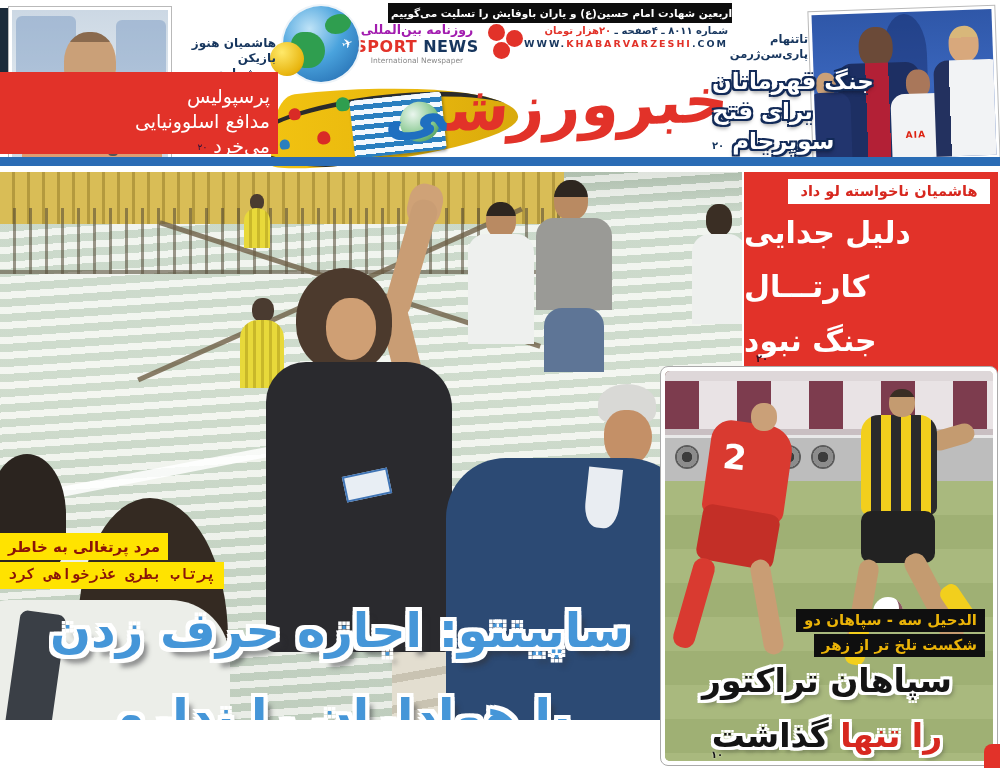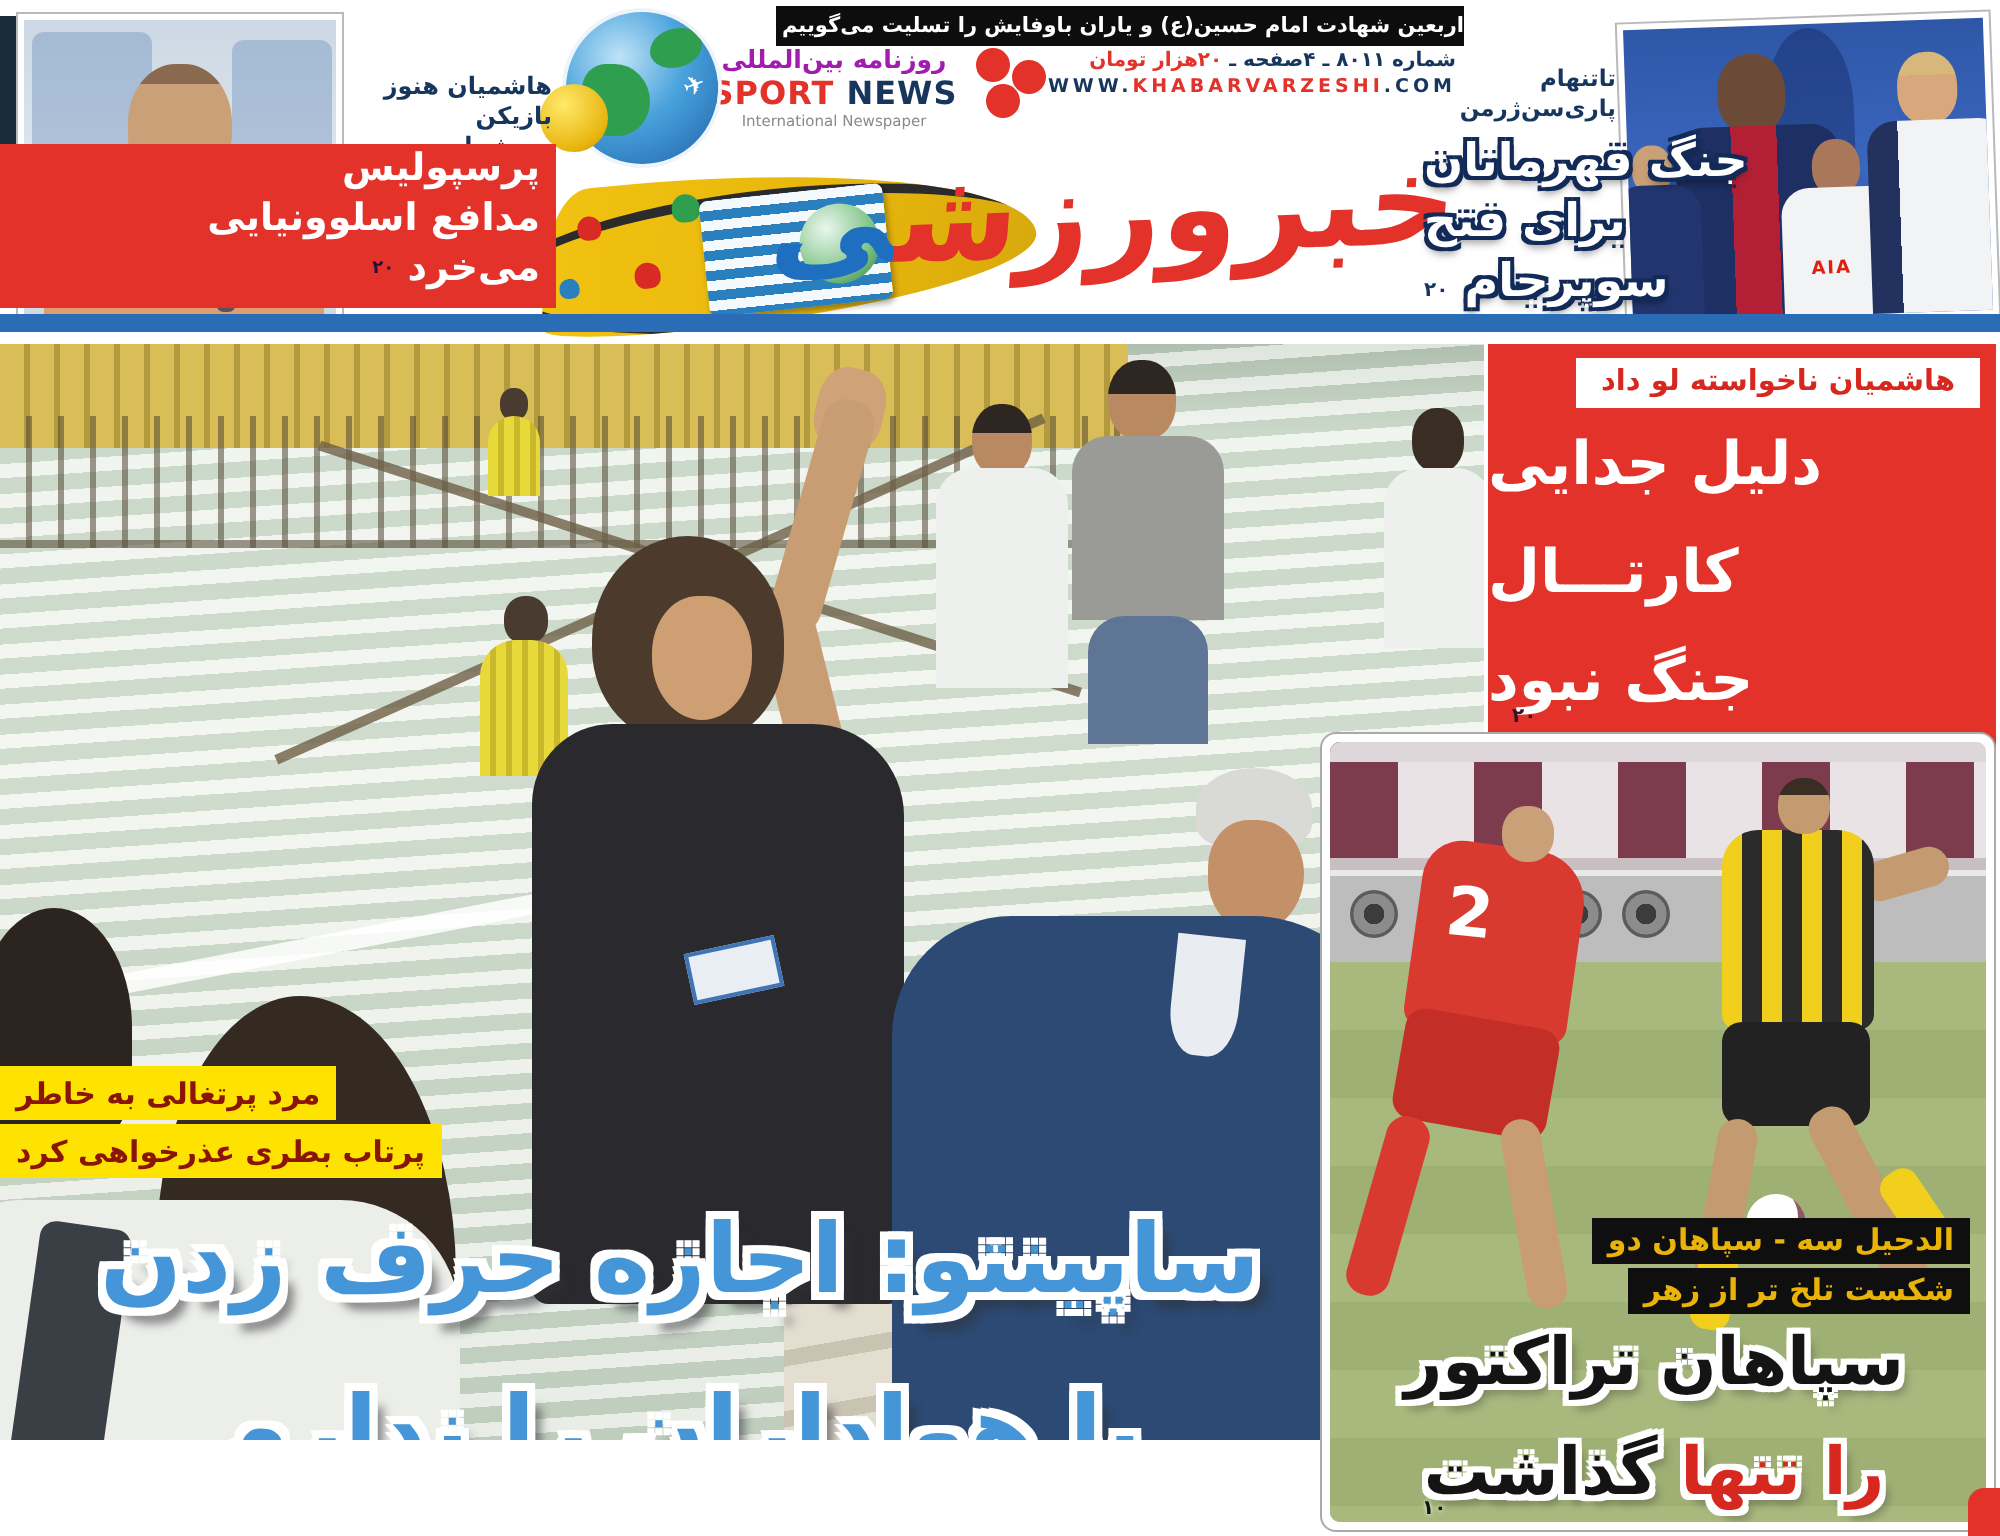--- a/index.html
+++ b/index.html
@@ -72,22 +72,22 @@
   .gk-panel{ position:absolute; background:rgba(90,130,180,.35); border-radius:6px; }
   .gk-head{ position:absolute; left:52px; top:22px; width:52px; height:64px; border-radius:46% 46% 42% 42%;
     background:linear-gradient(180deg,#8a6a4e 0 16%, #caa078 16% 100%); }
   .gk-body{ position:absolute; left:10px; top:82px; width:140px; height:70px; border-radius:24px 24px 0 0;
     background:linear-gradient(180deg,#e9b38a,#dc9a6f); }
   .gk-mic{ position:absolute; left:96px; top:120px; width:10px; height:26px; background:#555; border-radius:4px; }
 
   .tl-kicker{ left:176px; top:36px; width:100px; text-align:right; color:#17365e;
     font-size:12px; font-weight:bold; line-height:15px; }
   .tl-band{ left:0; top:72px; width:278px; height:82px; background:#e23229;
-    color:#fff; text-align:right; padding:0 8px 0 0; line-height:25px;
-    font-size:19px; font-weight:bold; }
+    color:#fff; text-align:right; padding:12px 8px 0 0; line-height:25px;
+    font-size:19px; font-weight:normal; }
   .tl-band .pref{ font-size:9px; color:#24123a; vertical-align:middle; }
 
   
   .collage-frame{ left:810px; top:8px; width:188px; height:154px; background:#fff;
     border:1px solid #b9b9b9; padding:3px; transform:rotate(-2deg); }
   .collage{ position:relative; width:100%; height:100%; overflow:hidden;
     background:linear-gradient(180deg,#2f57a8 0%, #3a66bd 50%, #2c4f9b 100%); }
   .trophy{ position:absolute; left:70px; top:2px; width:44px; height:80px; background:#24459122;
     background:rgba(20,40,100,.45); border-radius:50% 50% 20% 20%; }
   .pl-head{ position:absolute; border-radius:46% 46% 44% 44%; }
@@ -162,21 +162,21 @@
   .fg-head2{ position:absolute; left:78px; top:326px; width:150px; height:270px; background:#342a22;
     border-radius:48% 52% 20% 20%; }
   .fg-shoulder{ position:absolute; left:-30px; top:428px; width:260px; height:168px; background:#eceee9;
     border-radius:40px 60px 0 0; }
   .fg-strap{ position:absolute; left:10px; top:440px; width:46px; height:156px; background:#3a3f46;
     transform:rotate(8deg); border-radius:8px; }
 
   
   .yk{ position:absolute; background:#ffe300; color:#8a1408; font-weight:bold;
     font-size:15px; line-height:26px; padding:1px 8px 0 8px; text-align:right; white-space:nowrap; }
-  .yk1{ left:0; top:361px; } .yk2{ left:0; top:390px; }
+  .yk1{ left:0; top:361px; } .yk2{ left:0; top:390px;font-family:Liberation Mono, monospace; }
   .main-headline{ position:absolute; left:0; top:415px; width:680px; text-align:center;
     color:#4596d8; font-weight:bold; font-size:48px; line-height:86px; white-space:nowrap;
     text-shadow:-4px -4px 0 #fff, 4px -4px 0 #fff, -4px 4px 0 #fff, 4px 4px 0 #fff,
       0 -4px 0 #fff, 0 4px 0 #fff, -4px 0 0 #fff, 4px 0 0 #fff, 7px 8px 5px rgba(50,50,55,.55); }
   .mh2{ letter-spacing:-1px; }
   .mh-pref{ position:absolute; left:3px; top:562px; color:#f4f6f8; font-size:11px; font-weight:bold;
     text-shadow:0 1px 2px rgba(0,0,0,.6); }
 
   
   .red-box{ left:744px; top:172px; width:254px; height:202px; background:#e23229; }

